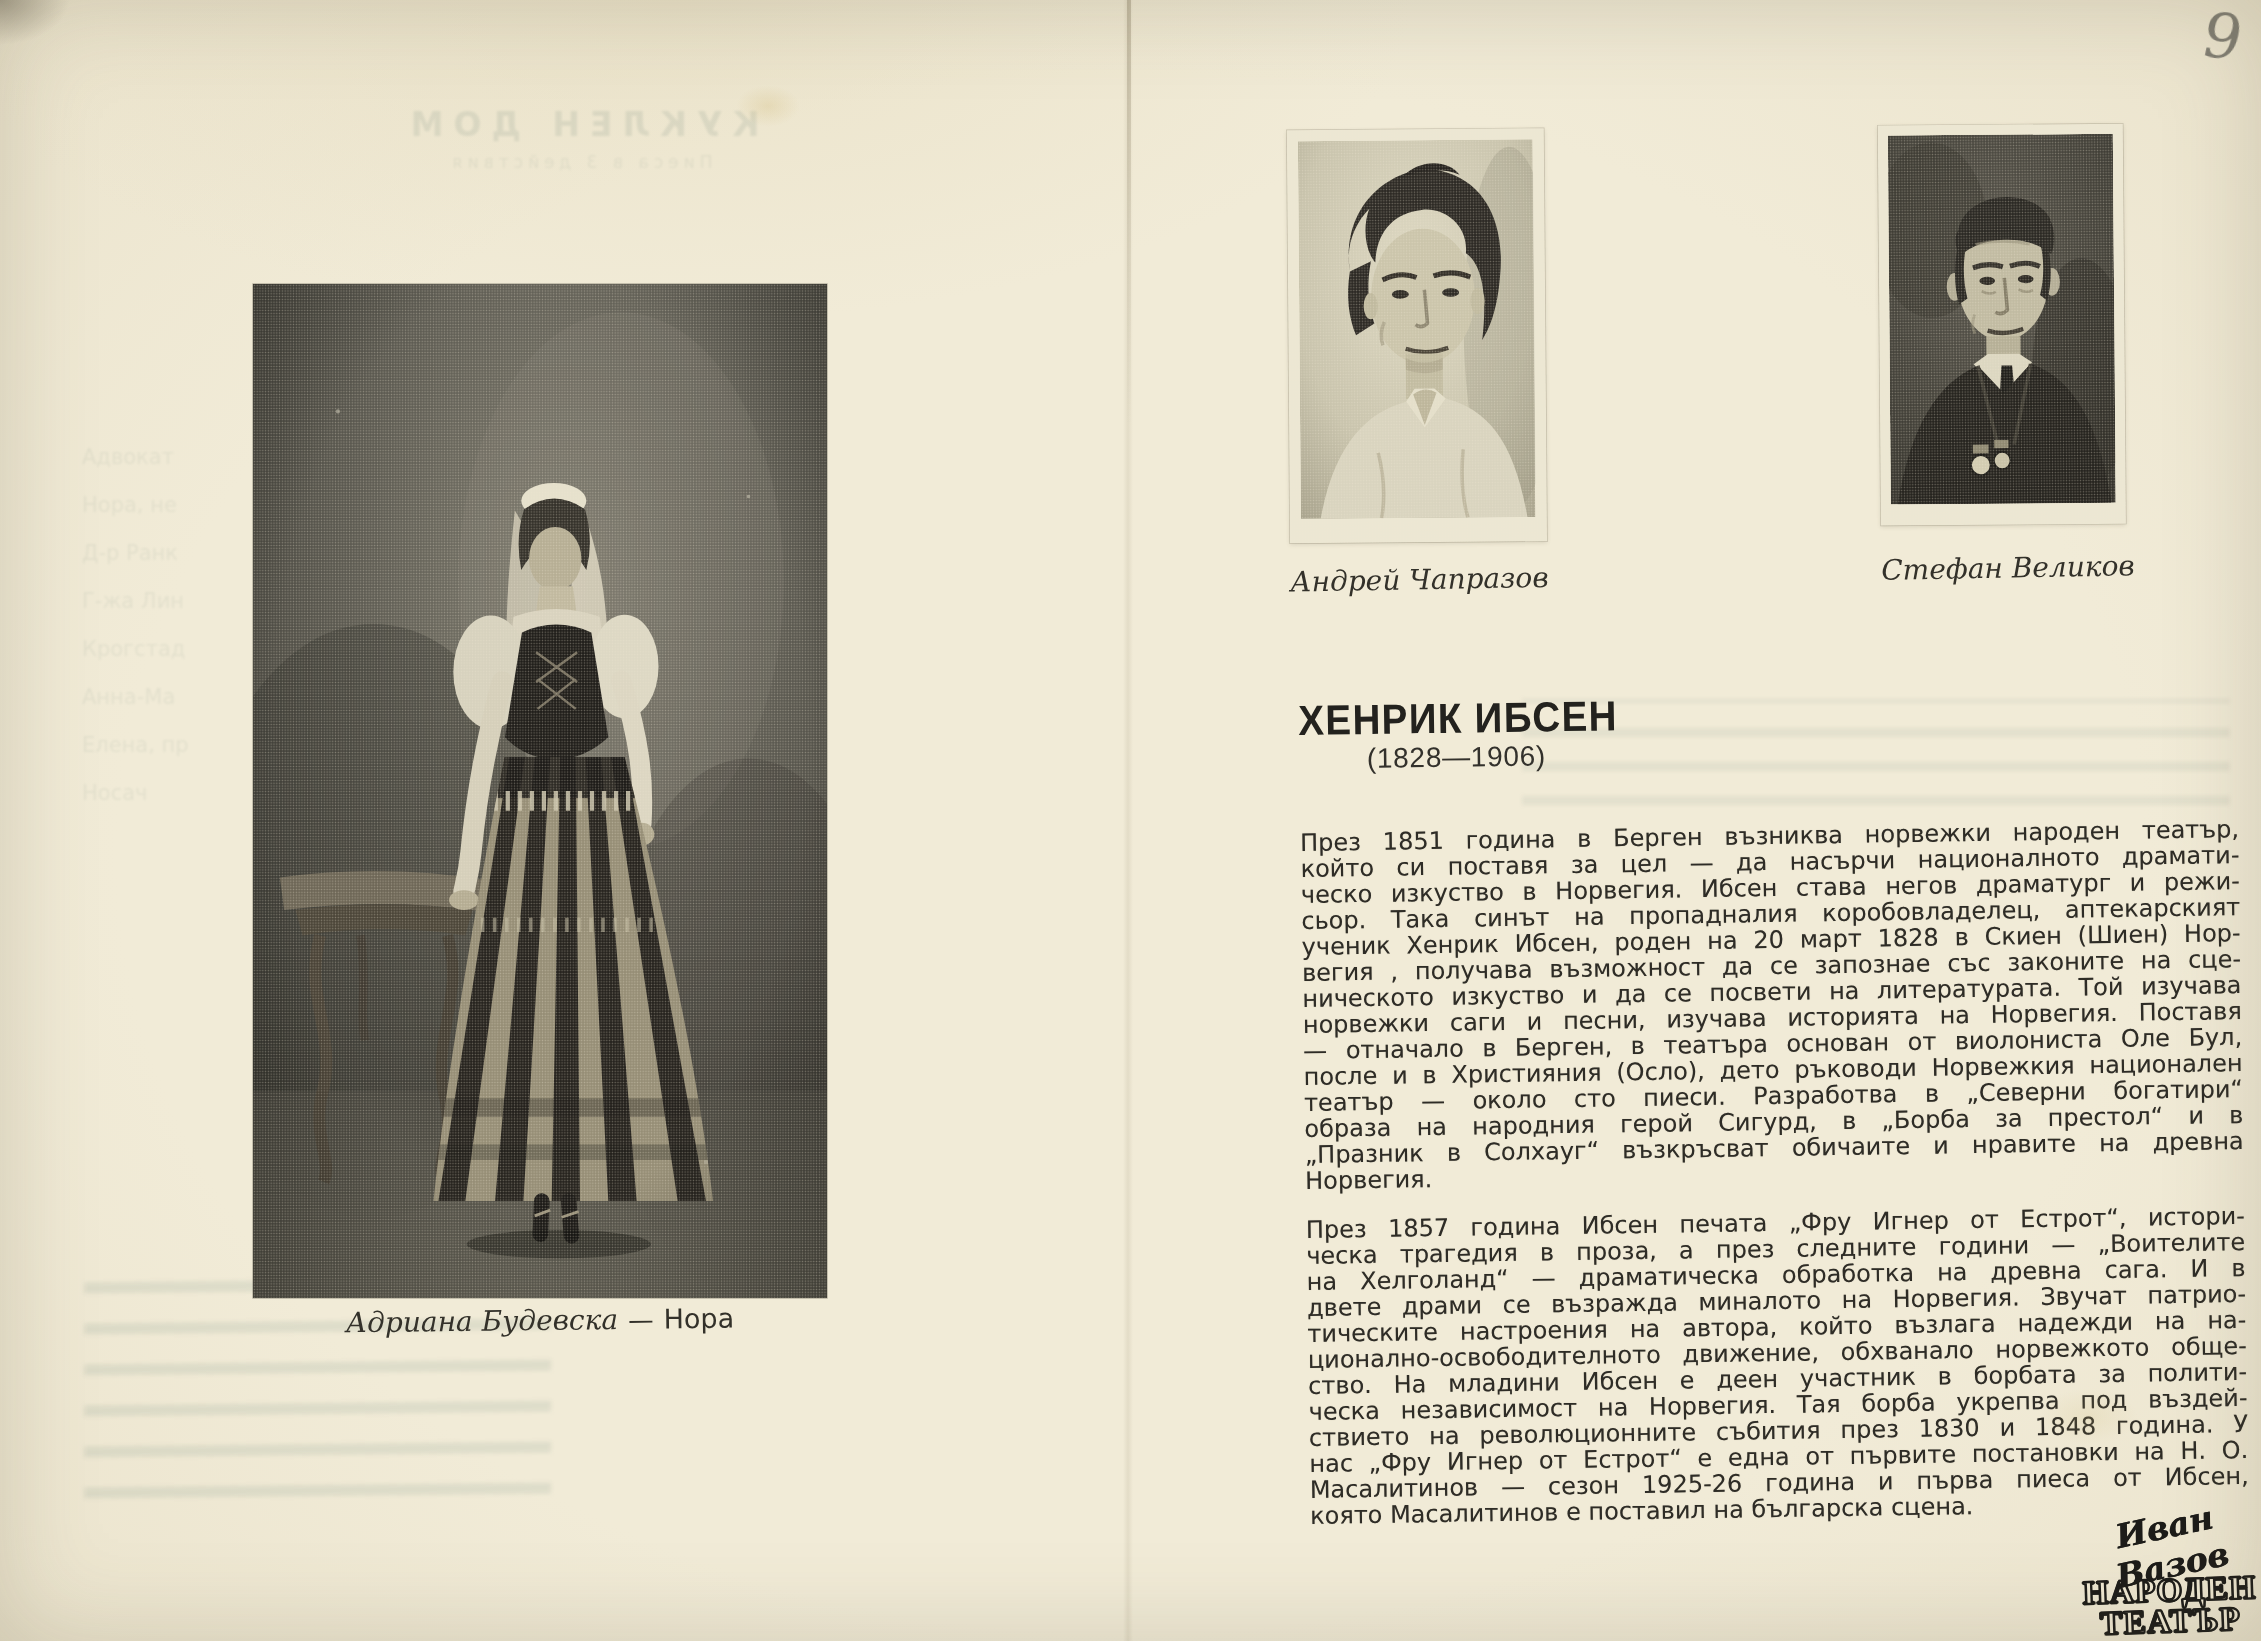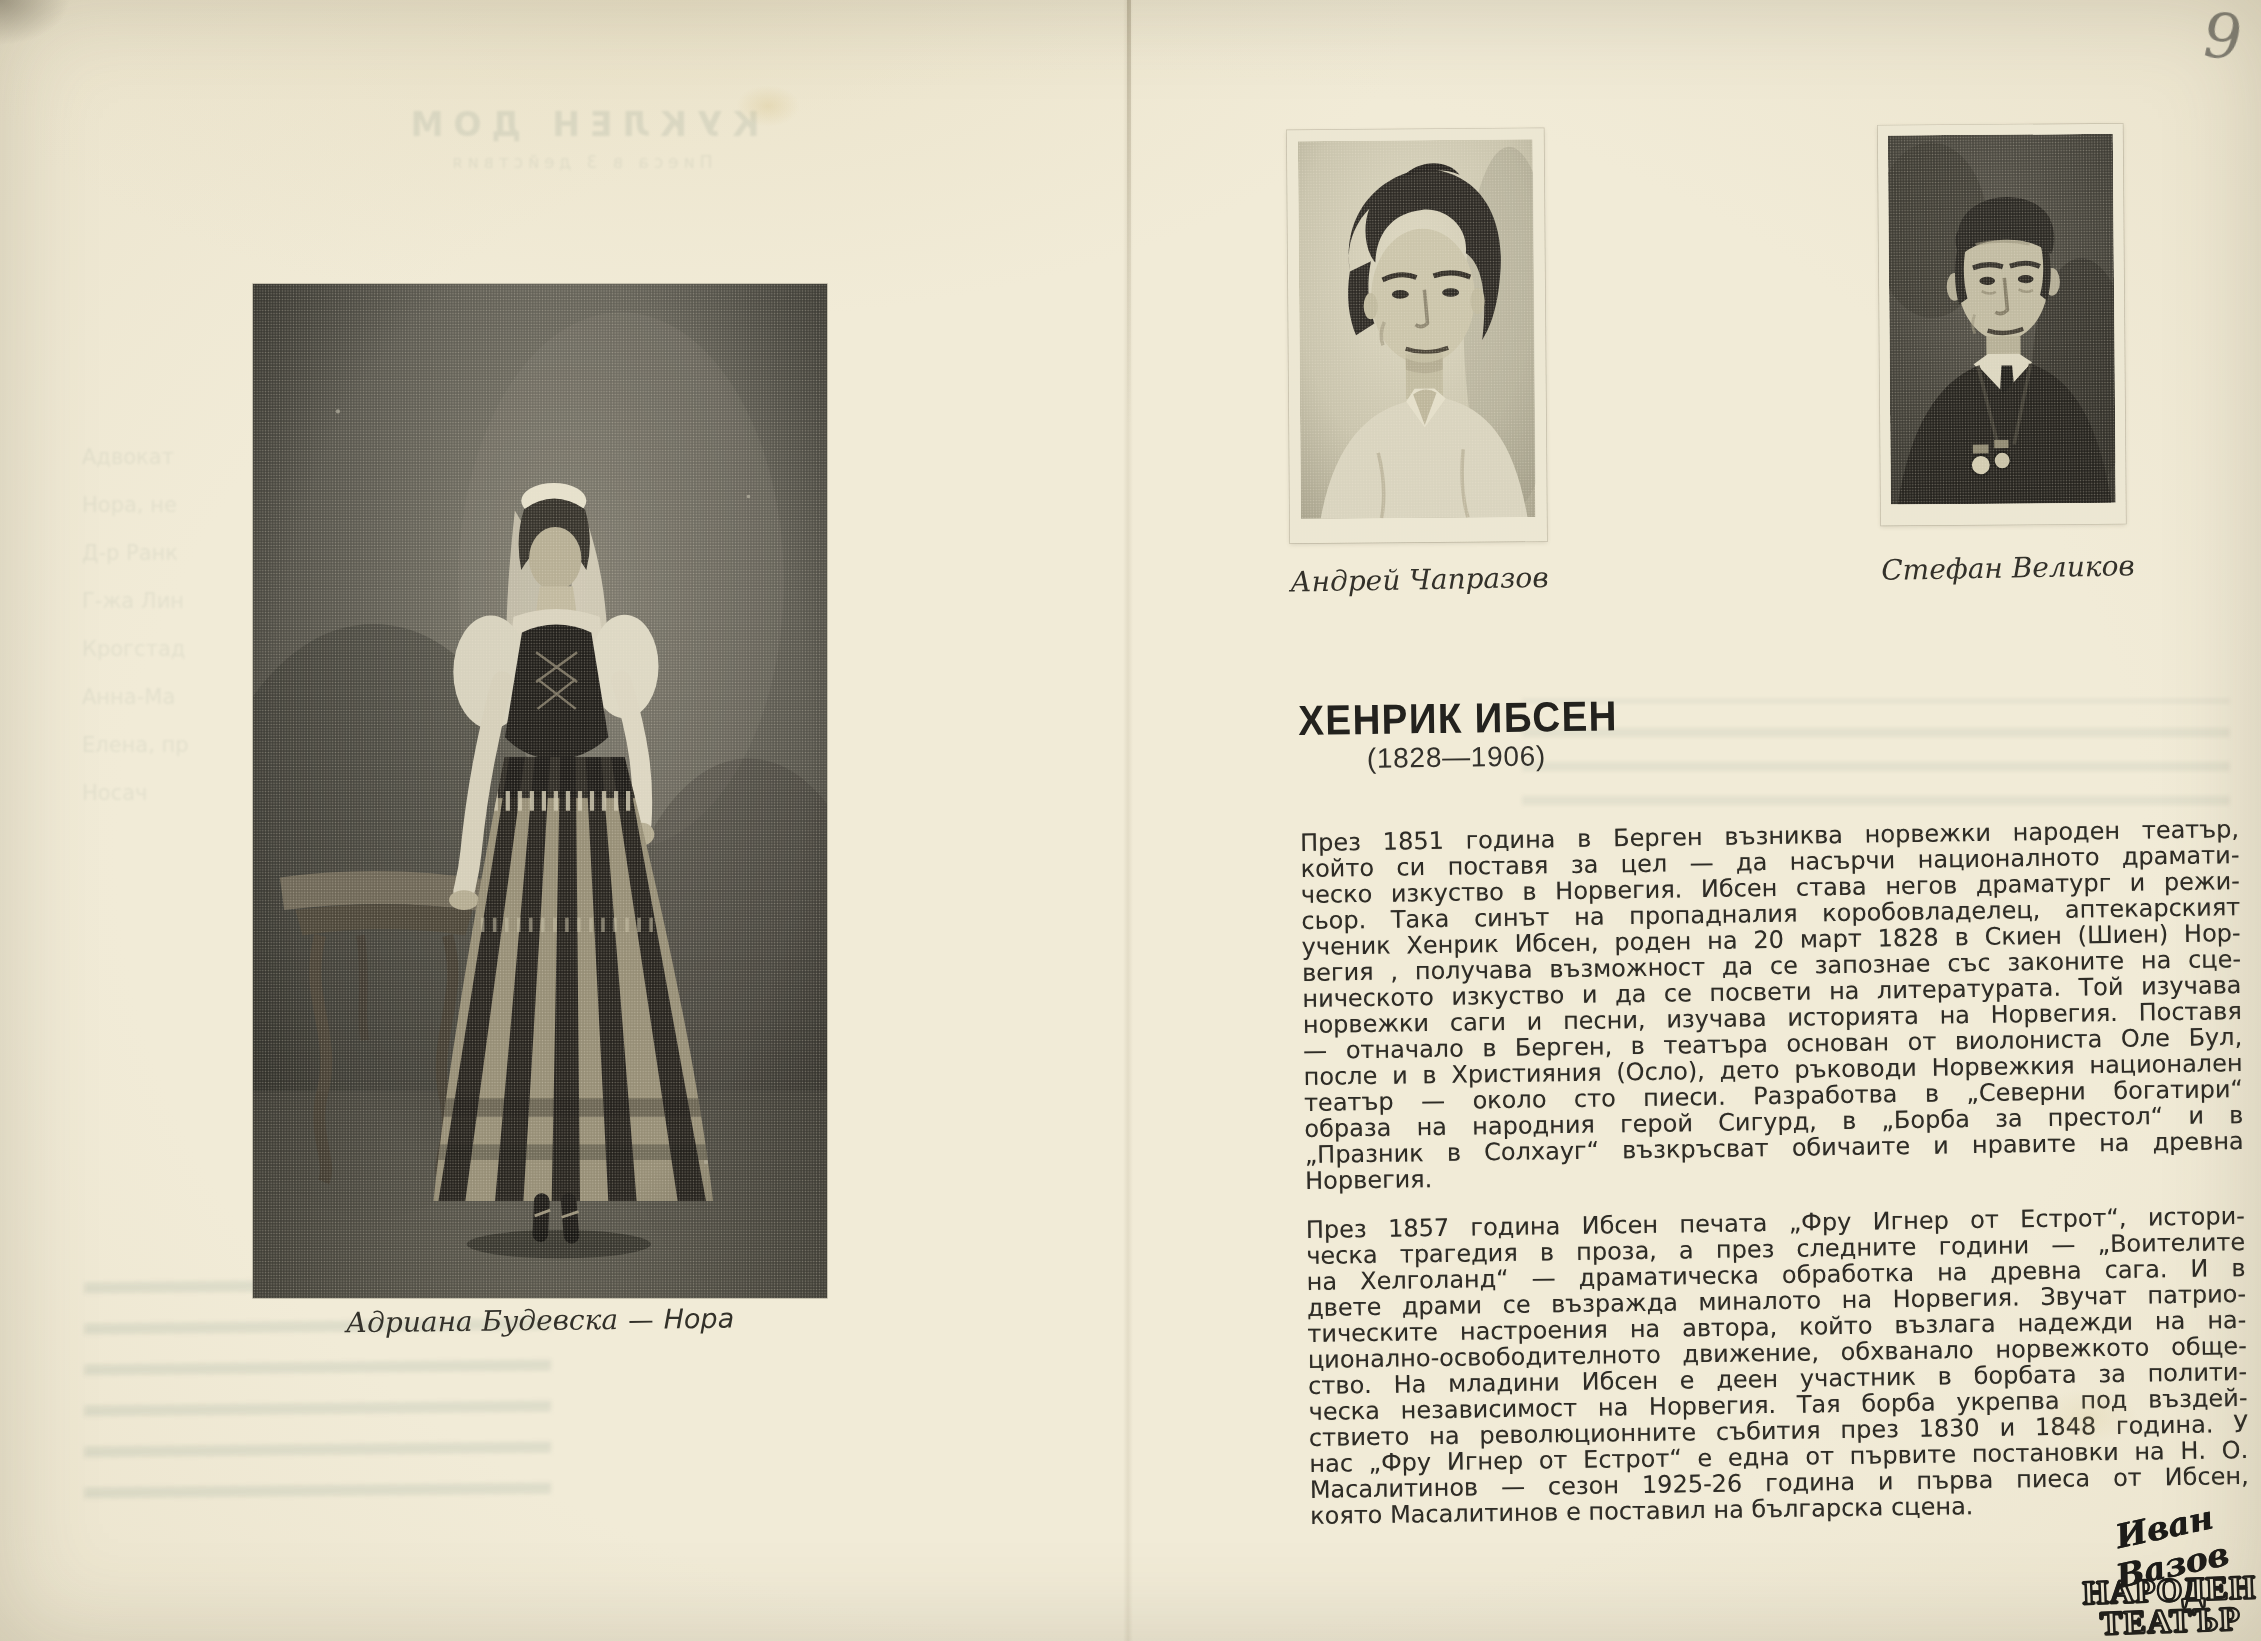--- a/index.html
+++ b/index.html
@@ -40,21 +40,21 @@
   .actress-photo{position:absolute;left:253px;top:284px;width:574px;height:1014px;
     box-shadow:0 0 0 0.7px rgba(60,56,44,.35);}
   .actress-photo svg{display:block;width:100%;height:100%;}
   .halftone::after{content:"";position:absolute;inset:0;
     background-image:radial-gradient(rgba(240,233,211,.34) 0.7px, transparent 1px);
     background-size:2.8px 2.8px;pointer-events:none;}
   .left-caption{position:absolute;left:253px;top:1304px;width:574px;text-align:center;
     color:#33312a;transform:rotate(-.7deg);white-space:nowrap;}
   .left-caption .cap-name{font-family:"DejaVu Serif",serif;font-style:italic;font-size:28px;}
   .left-caption .cap-dash{font-size:25.5px;padding:0 10px;}
-  .left-caption .cap-role{font-size:27px;font-style:italic;}
+  .left-caption .cap-role{font-size:27px;}
 
   
   .portraits{position:absolute;left:0;top:0;transform:rotate(-.45deg);transform-origin:1699px 283px;}
   .photo-print{position:absolute;background:#ece7d3;box-shadow:0 0 0 0.7px rgba(95,88,68,.25), 0 1.4px 4.2px rgba(90,82,60,.18);}
   .photo-print .inner{position:absolute;overflow:hidden;}
   .photo-print svg{display:block;width:100%;height:100%;}
   .print-1{left:1288px;top:127px;width:257px;height:413px;}
   .print-1 .inner{left:11.3px;top:11.3px;right:11.3px;bottom:24px;}
   .print-2{left:1879px;top:127px;width:245px;height:400px;}
   .print-2 .inner{left:10px;top:10px;right:10px;bottom:21px;}

